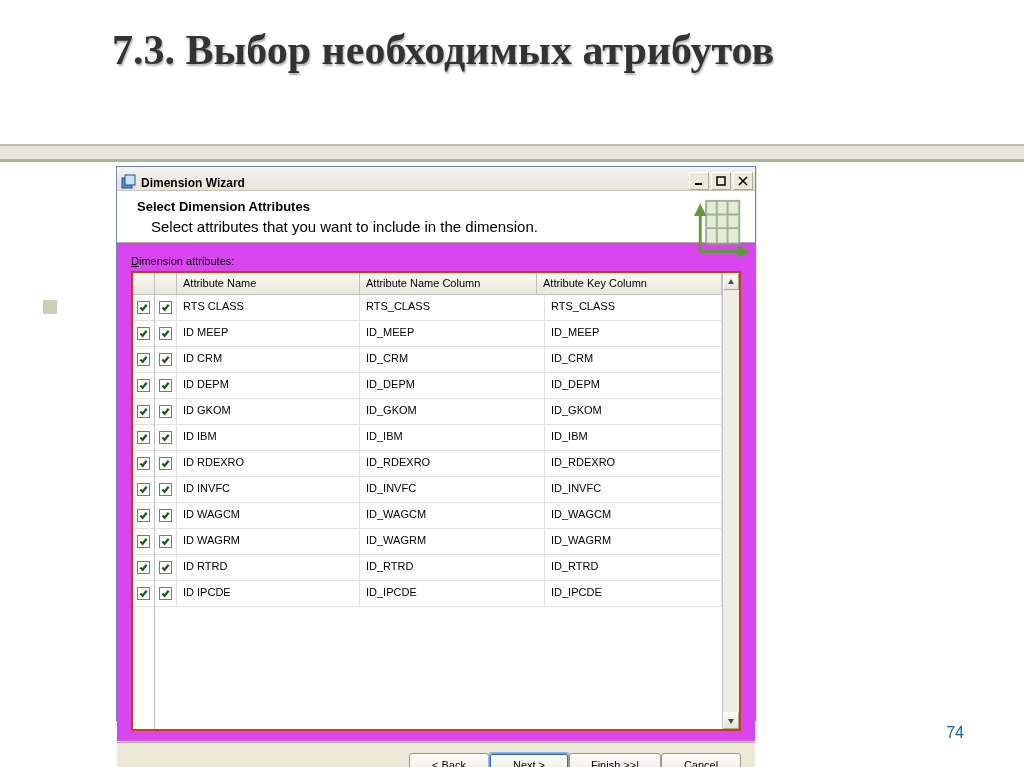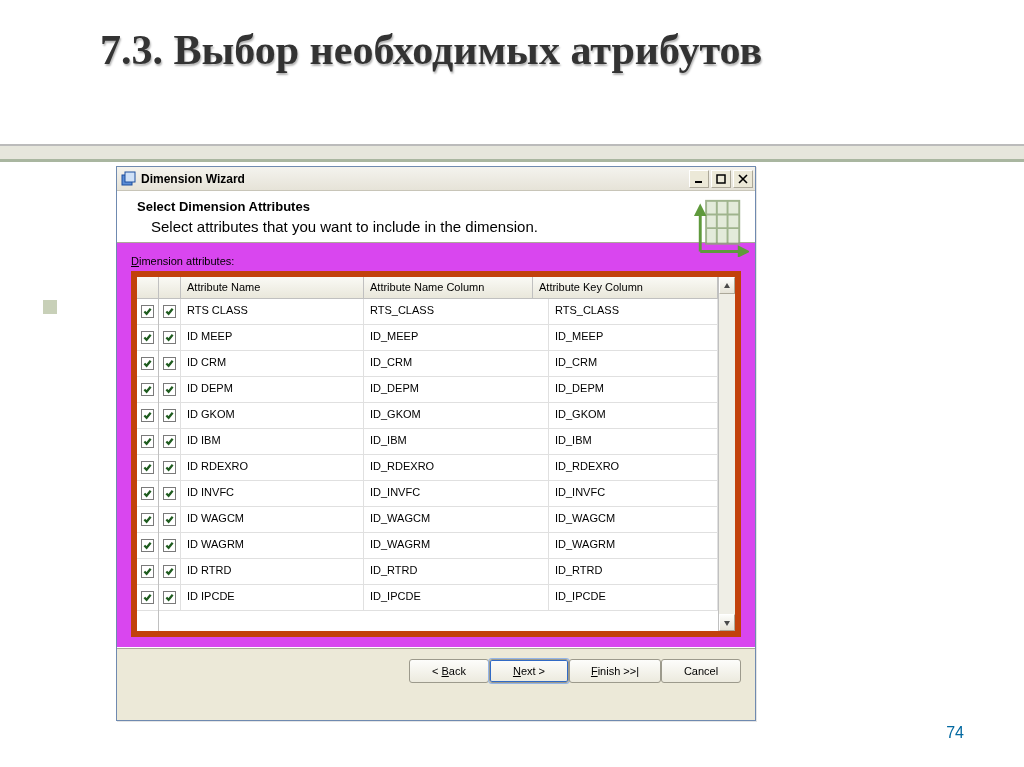--- a/index.html
+++ b/index.html
@@ -15,21 +15,21 @@
     position: absolute;
     left: 0; right: 0;
     top: 144px;
     height: 18px;
     background: #e6e6dc;
     border-top: 2px solid #bbb;
     border-bottom: 3px solid #a9b6a0;
   }
   .slide-title {
     position: absolute;
-    left: 100px;
+    left: 112px;
     top: 25px;
     font-size: 42px;
     font-weight: bold;
     color: #333;
     line-height: 1.2;
     text-shadow: 1px 2px 2px rgba(0,0,0,0.3);
   }
   .page-number {
     position: absolute;
     right: 60px;
@@ -59,21 +59,21 @@
     color: #000;
     background: #ece9d8;
     border: 1px solid #6f8ab0;
     box-shadow: 1px 1px 0 rgba(0,0,0,0.1);
   }
   .titlebar {
     height: 24px;
     background: linear-gradient(#f4f3ee,#e6e3d8);
     border-bottom: 1px solid #c8c5b8;
     display: flex;
-    align-items: center;
+    align-items: flex-end;
     padding: 0 2px 0 4px;
   }
   .titlebar .icon {
     width: 16px; height: 16px;
     margin-right: 4px;
     display: inline-flex; align-items: center; justify-content: center;
   }
   .titlebar .title-text {
     font-weight: bold;
     font-size: 12px;
@@ -123,23 +123,23 @@
     background: #d946ef;
   }
   .section-label {
     font-size: 11px;
     margin-bottom: 4px;
   }
   .section-label .uline { text-decoration: underline; }
 
   .grid-wrap {
     display: flex;
-    border: 6px solid #c2410c;
+    border: 2px solid #c2410c;
     background: #fff;
-    height: 366px;
+    height: 460px;
   }
   .grid-left {
     width: 22px;
     border-right: 1px solid #c0c0c0;
     display: flex;
     flex-direction: column;
   }
   .grid-mid {
     flex: 1;
     display: flex;

